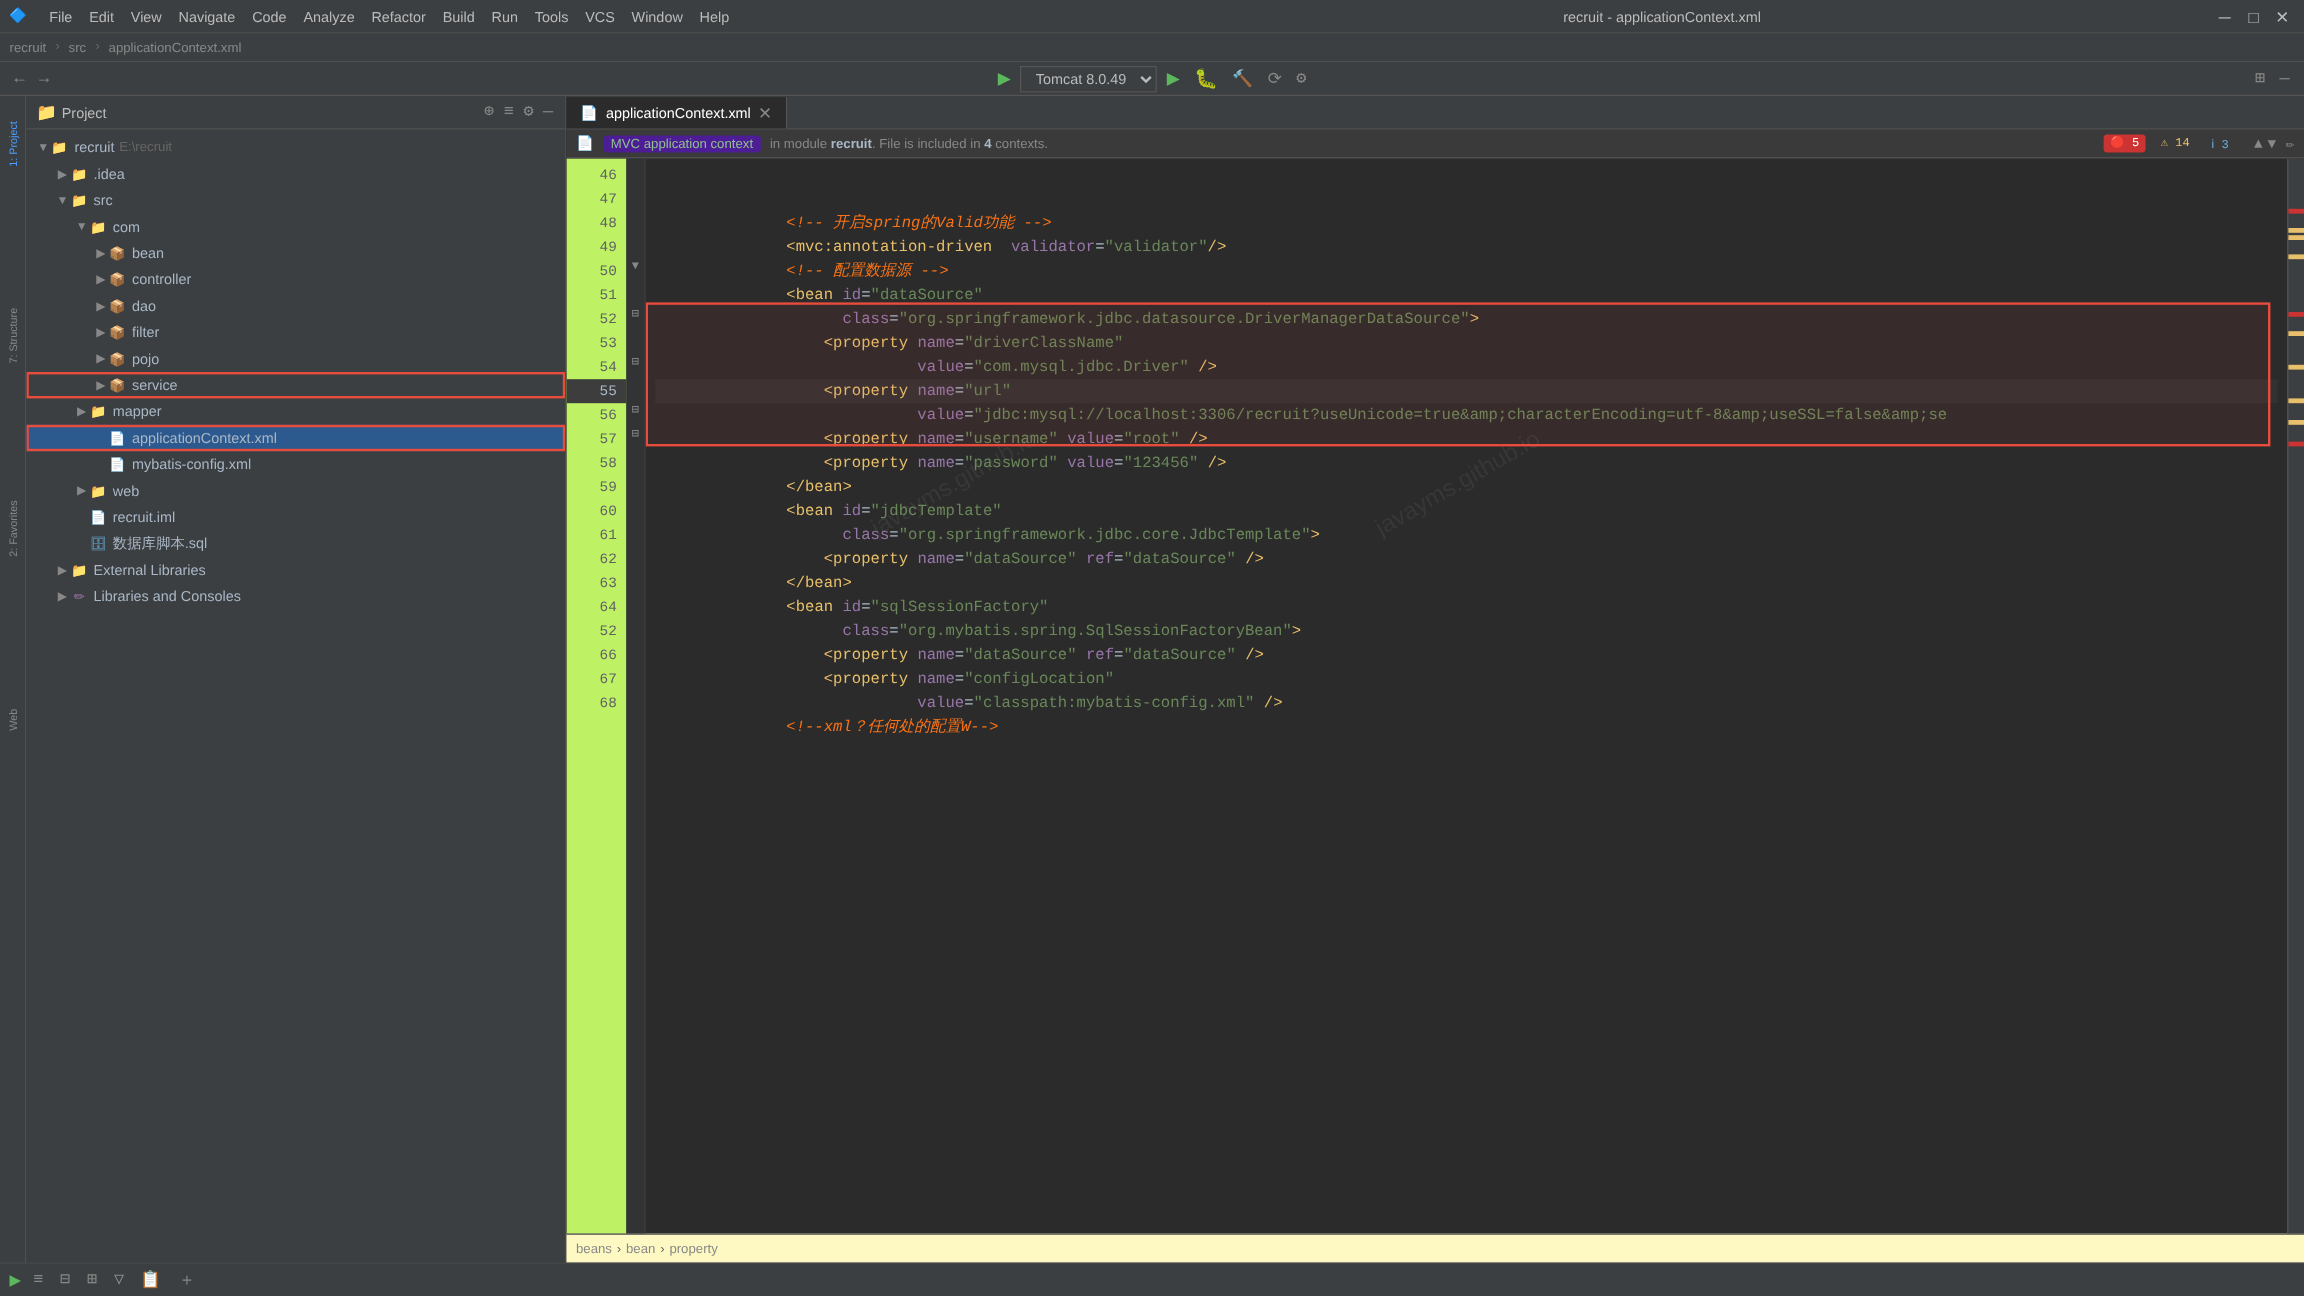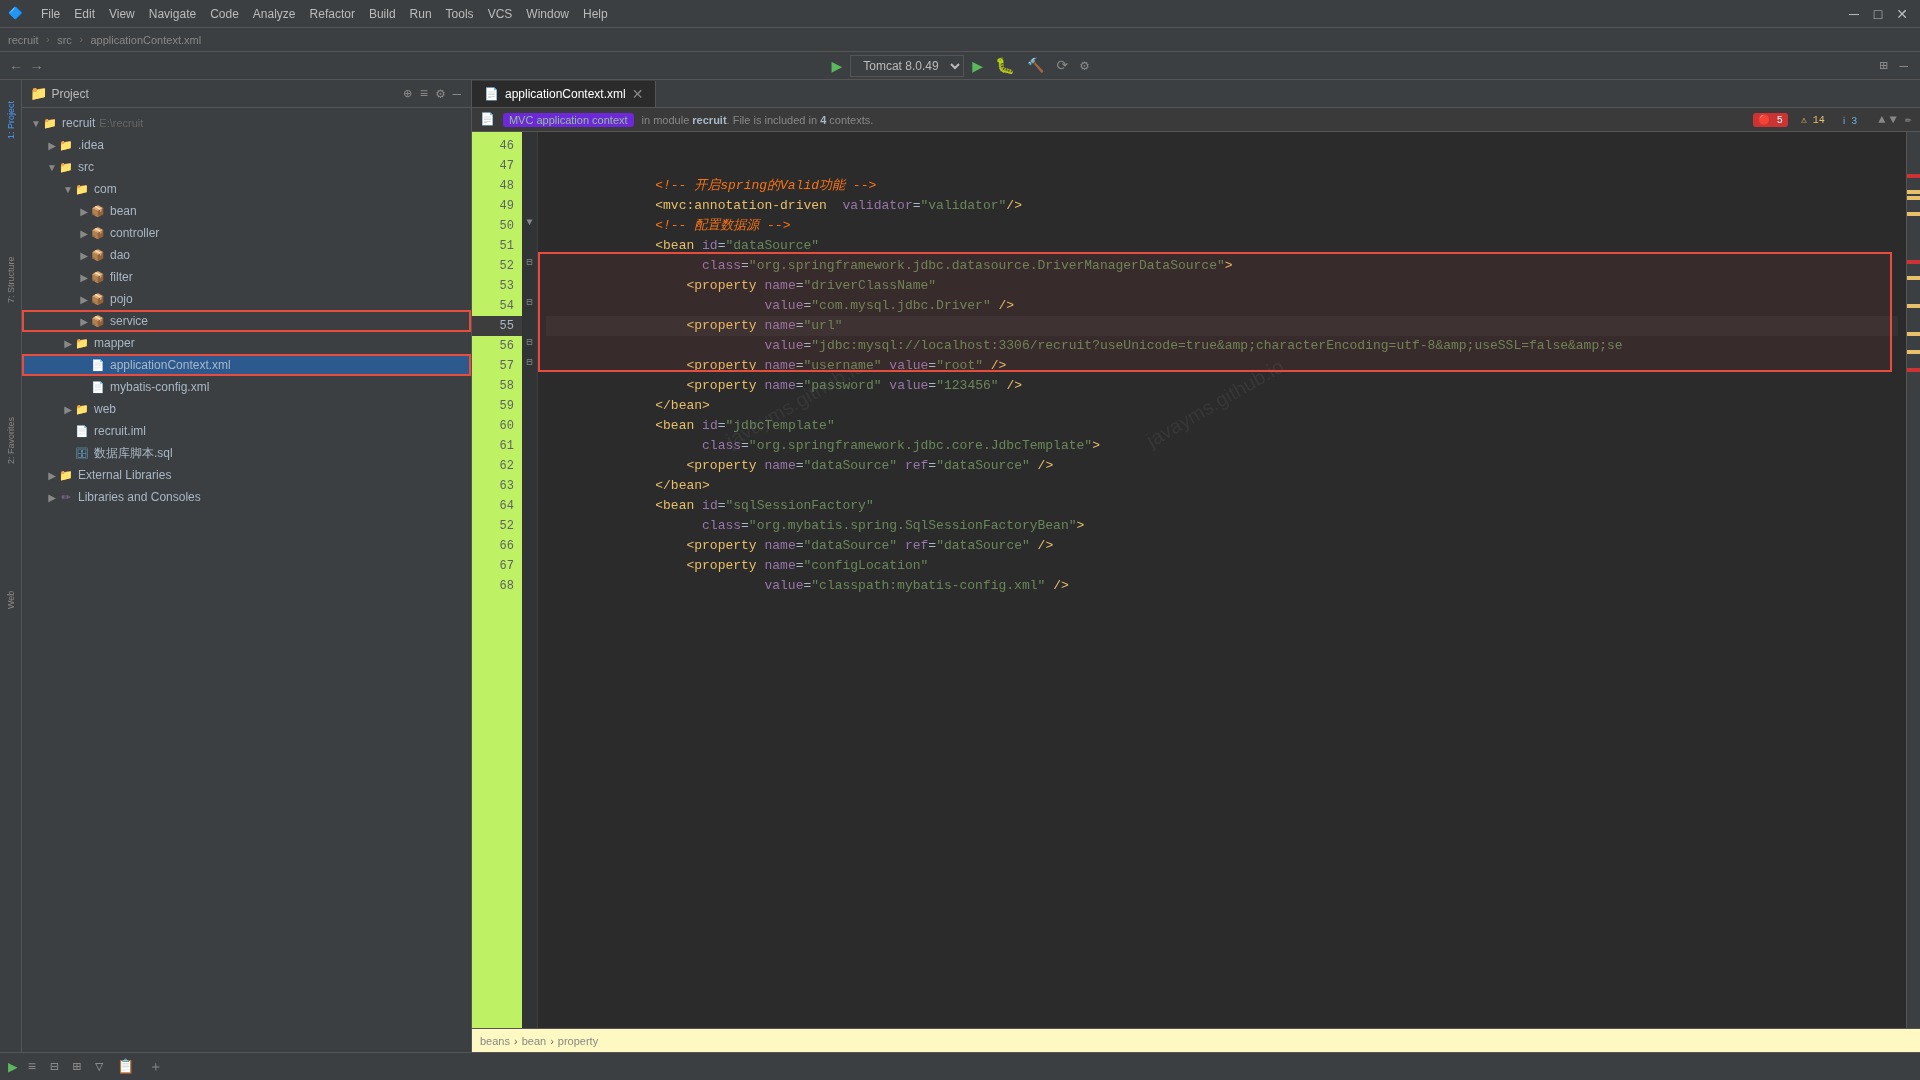--- a/index.html
+++ b/index.html
@@ -216,21 +216,21 @@
     #context-bar {
       height: 24px;
       background: #3a3a3a;
       display: flex;
       align-items: center;
       padding: 0 8px;
       gap: 8px;
       border-bottom: 1px solid #555;
     }
     .context-tag {
-      background: #6d28d9;
+      background: #4c1d95;
       color: #90c090;
       font-size: 11px;
       padding: 1px 6px;
       border-radius: 3px;
       font-family: Arial, sans-serif;
     }
     .context-info {
       color: #888;
       font-size: 11px;
       font-family: Arial, sans-serif;
@@ -429,20 +429,21 @@
       <span class="menu-item">Analyze</span>
       <span class="menu-item">Refactor</span>
       <span class="menu-item">Build</span>
       <span class="menu-item">Run</span>
       <span class="menu-item">Tools</span>
       <span class="menu-item">VCS</span>
       <span class="menu-item">Window</span>
       <span class="menu-item">Help</span>
     </div>
   </div>
+  <div id="titlebar-center">recruit - applicationContext.xml</div>
   <div id="titlebar-right">
     <div class="win-btn">─</div>
     <div class="win-btn">□</div>
     <div class="win-btn close">✕</div>
   </div>
 </div>
 
 <div id="breadcrumb-bar">
   <span class="breadcrumb-text">recruit</span>
   <span class="breadcrumb-sep">›</span>
@@ -756,20 +757,23 @@
         </div>
 
         <div class="code-line">
           <span class="xml-text">        </span><span class="xml-bracket">&lt;</span><span class="xml-tag">property</span><span class="xml-text"> </span><span class="xml-attr">name</span><span class="xml-text">=</span><span class="xml-string">"configLocation"</span>
         </div>
 
         <div class="code-line">
           <span class="xml-text">                  </span><span class="xml-attr">value</span><span class="xml-text">=</span><span class="xml-string">"classpath:mybatis-config.xml"</span><span class="xml-text"> </span><span class="xml-bracket">/&gt;</span>
         </div>
 
+        <div class="code-line">
+          <span class="xml-comment">    &lt;!--xml？任何处的配置W--&gt;</span>
+        </div>
       </div>
 
       <div id="right-bar">
         <div style="height:40px;"></div>
         <div class="scroll-indicator"></div>
         <div style="height:8px;"></div>
         <div class="scroll-indicator warning"></div>
         <div class="scroll-indicator warning"></div>
         <div style="height:8px;"></div>
         <div class="scroll-indicator warning"></div>

